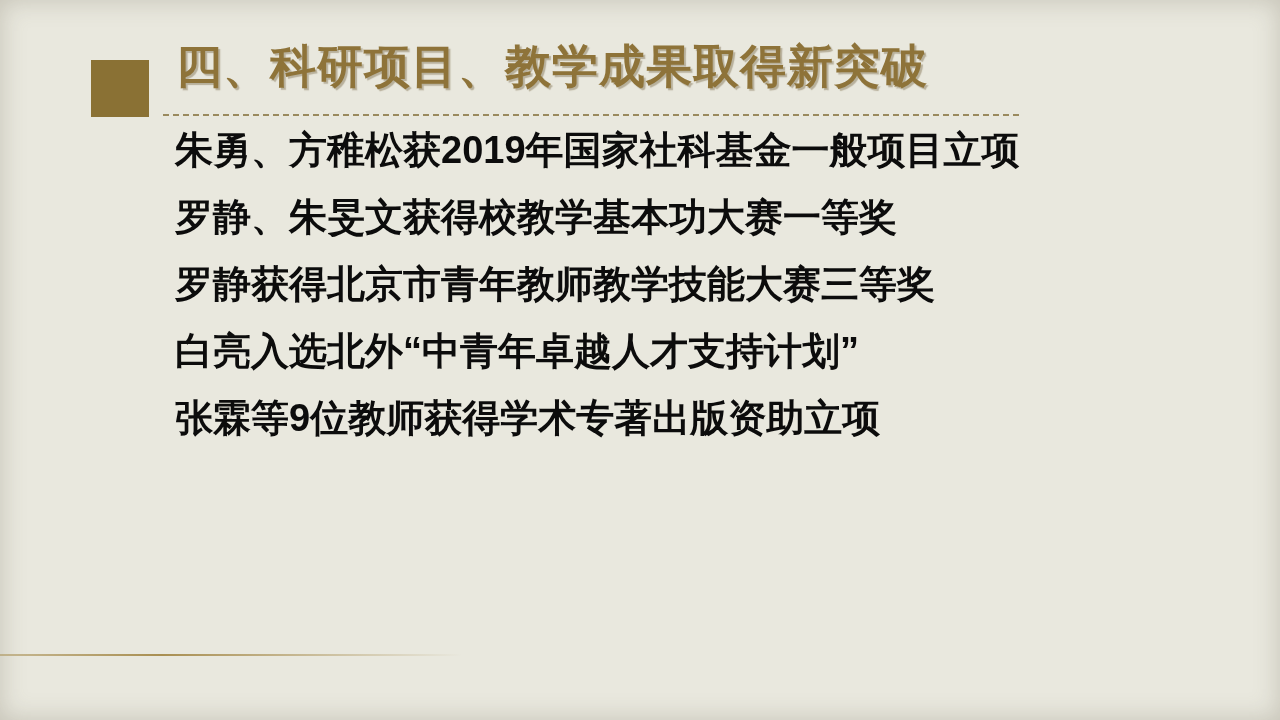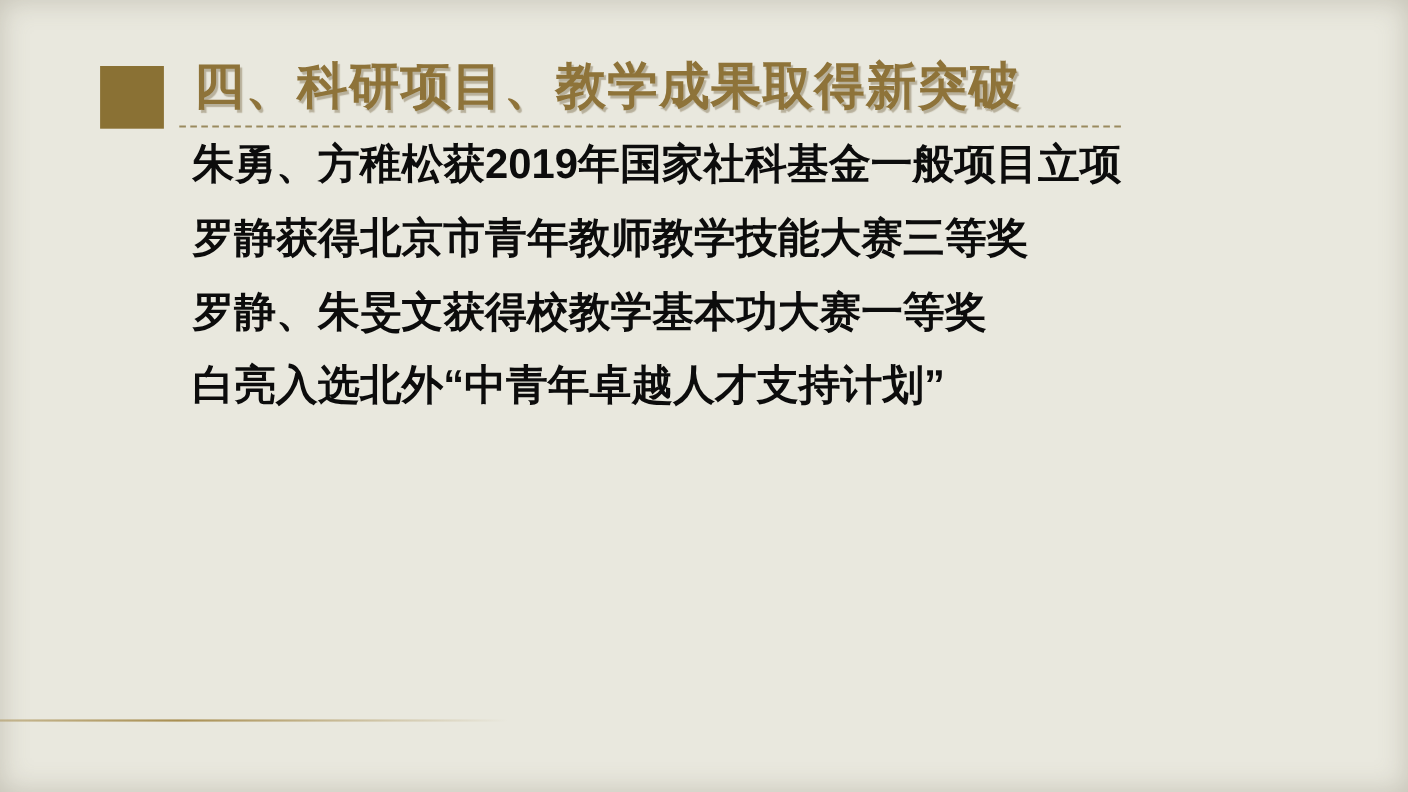--- a/index.html
+++ b/index.html
@@ -23,21 +23,21 @@
     position: absolute;
     left: 91px;
     top: 60px;
     width: 58px;
     height: 57px;
     background: #8a7134;
   }
   .slide-title {
     position: absolute;
     left: 176px;
-    top: 48px;
+    top: 36px;
     margin: 0;
     font-size: 46px;
     font-weight: bold;
     letter-spacing: 1px;
     color: #8e7339;
     text-shadow: 2px 2px 1px rgba(92, 72, 32, 0.35);
     white-space: nowrap;
   }
   .title-dotted-rule {
     position: absolute;
@@ -80,20 +80,21 @@
 <div class="slide">
 
   <div class="title-square"></div>
 
   <h1 class="slide-title">四、科研项目、教学成果取得新突破</h1>
 
   <div class="title-dotted-rule"></div>
 
   <div class="content-list">
     <div class="content-line">朱勇、方稚松获2019年国家社科基金一般项目立项</div>
+    <div class="content-line">罗静、朱旻文获得校教学基本功大赛一等奖</div>
     <div class="content-line">罗静获得北京市青年教师教学技能大赛三等奖</div>
-    <div class="content-line">罗静、朱旻文获得校教学基本功大赛一等奖</div>
     <div class="content-line">白亮入选北外“中青年卓越人才支持计划”</div>
+    <div class="content-line">张霖等9位教师获得学术专著出版资助立项</div>
   </div>
 
   <div class="bottom-rule"></div>
 
 </div>
 
 </body></html>

